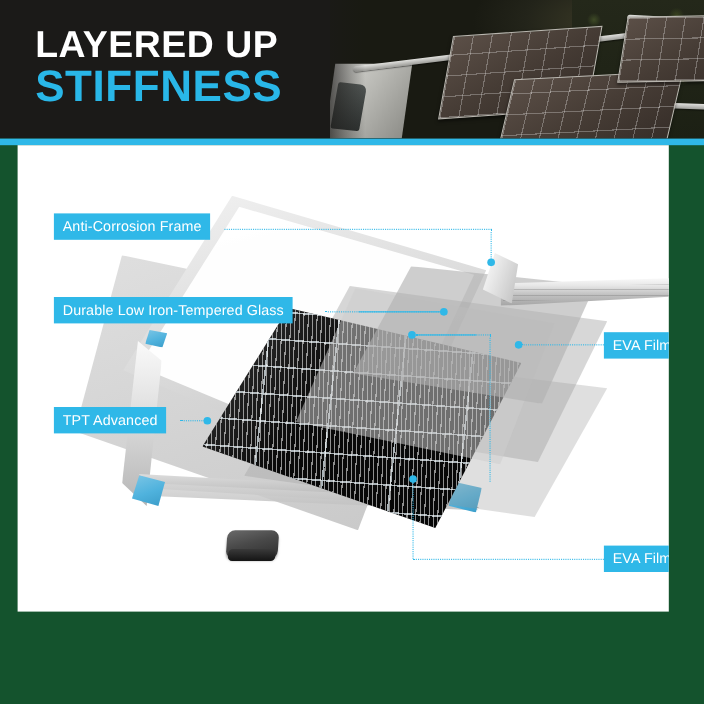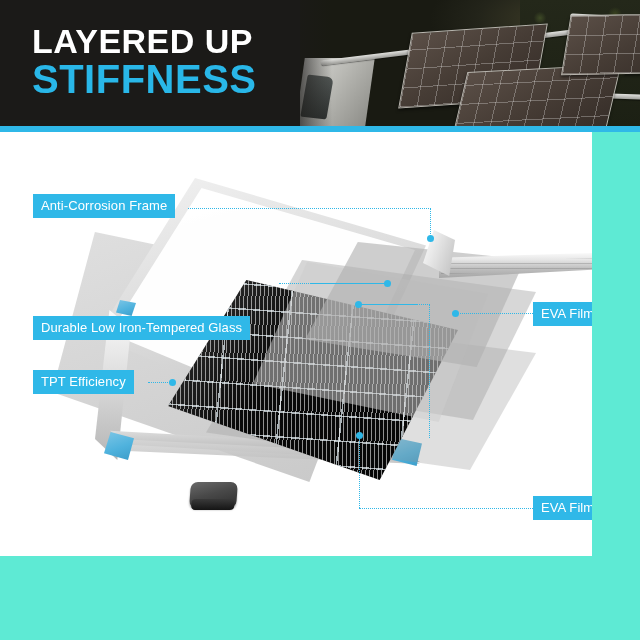--- a/index.html
+++ b/index.html
@@ -2,21 +2,21 @@
 <html><head>
 <meta charset="utf-8">
 <style>
   html,body{margin:0;padding:0;}
   body{
     width:640px;height:640px;overflow:hidden;
     background:#ffffff;
     font-family:"Liberation Sans", sans-serif;
     -webkit-font-smoothing:antialiased;
   }
-  #page{position:relative;width:640px;height:640px;overflow:hidden;background:#5eead4;}
+  #page{position:relative;width:640px;height:640px;overflow:hidden;background:#14532d;}
 
   
   #header{position:absolute;left:0;top:0;width:640px;height:126px;overflow:hidden;background:#1b1a18;}
   .hdr-photo{
     position:absolute;left:300px;top:0;width:340px;height:126px;overflow:hidden;
     background:
       radial-gradient(ellipse 120px 60px at 250px 20px, #3b3a26 0%, #23241a 60%, #191a12 100%),
       linear-gradient(160deg,#2a2b20 0%,#1d1e16 45%,#24251b 100%);
   }
   .hdr-photo .veg{
@@ -62,21 +62,21 @@
     font-size:34px;font-weight:bold;color:#ffffff;letter-spacing:.5px;line-height:38px;
     white-space:nowrap;
   }
   .hdr-line2{
     font-size:40px;font-weight:bold;color:#29b7e8;letter-spacing:.5px;line-height:38px;
     white-space:nowrap;
   }
   #hdr-divider{position:absolute;left:0;top:126px;width:640px;height:6px;background:#2fb8e8;}
 
   
-  #diagram{position:absolute;left:0;top:132px;width:592px;height:424px;background:#fff;overflow:hidden;}
+  #diagram{position:absolute;left:16px;top:132px;width:592px;height:424px;background:#fff;overflow:hidden;}
 
   
   .backsheet{
     position:absolute;left:52px;top:100px;width:330px;height:250px;
     background:linear-gradient(160deg,#dedede 0%,#d2d2d2 50%,#c6c6c6 100%);
     clip-path:polygon(13% 0%, 100% 24%, 78% 100%, 0% 64%);
     opacity:.96;
   }
   .jbox{
     position:absolute;left:190px;top:350px;width:47px;height:26px;
@@ -264,35 +264,35 @@
       <div class="fp-short"></div>
     </div>
 
     <div class="label" style="left: 33px; top: 62px;">
       <span>Anti-Corrosion Frame</span>
     </div>
     <div class="ldr-h" style="left:188px;top:76px;width:243px;"></div>
     <div class="ldr-v" style="left:430px;top:76px;height:30px;"></div>
     <div class="dot" style="left:427px;top:103px;"></div>
 
-    <div class="label" style="left: 33px; top: 138px; margin-top: 46px;">
+    <div class="label" style="left: 33px; top: 138px;">
       <span>Durable Low Iron-Tempered Glass</span>
     </div>
     <div class="ldr-h" style="left:279px;top:151px;width:108px;"></div>
     <div class="ldr-sol" style="left:310px;top:151px;width:78px;"></div>
     <div class="dot" style="left:384px;top:148px;"></div>
 
     <div class="label" style="left: 533px; top: 170px;">
       <span>EVA Film</span>
     </div>
     <div class="ldr-h" style="left:457px;top:181px;width:78px;"></div>
     <div class="dot" style="left:452px;top:178px;"></div>
 
     <div class="label" style="left: 33px; top: 238px;">
-      <span>TPT Efficiency</span>
+      <span>TPT Advanced</span>
     </div>
     <div class="ldr-h" style="left:148px;top:250px;width:26px;"></div>
     <div class="dot" style="left:169px;top:247px;"></div>
 
     <div class="ldr-h" style="left:362px;top:172px;width:68px;"></div>
     <div class="ldr-sol" style="left:362px;top:172px;width:55px;"></div>
     <div class="ldr-v" style="left:429px;top:172px;height:134px;"></div>
     <div class="dot" style="left:355px;top:169px;"></div>
 
     <div class="label" style="left: 533px; top: 364px;">

